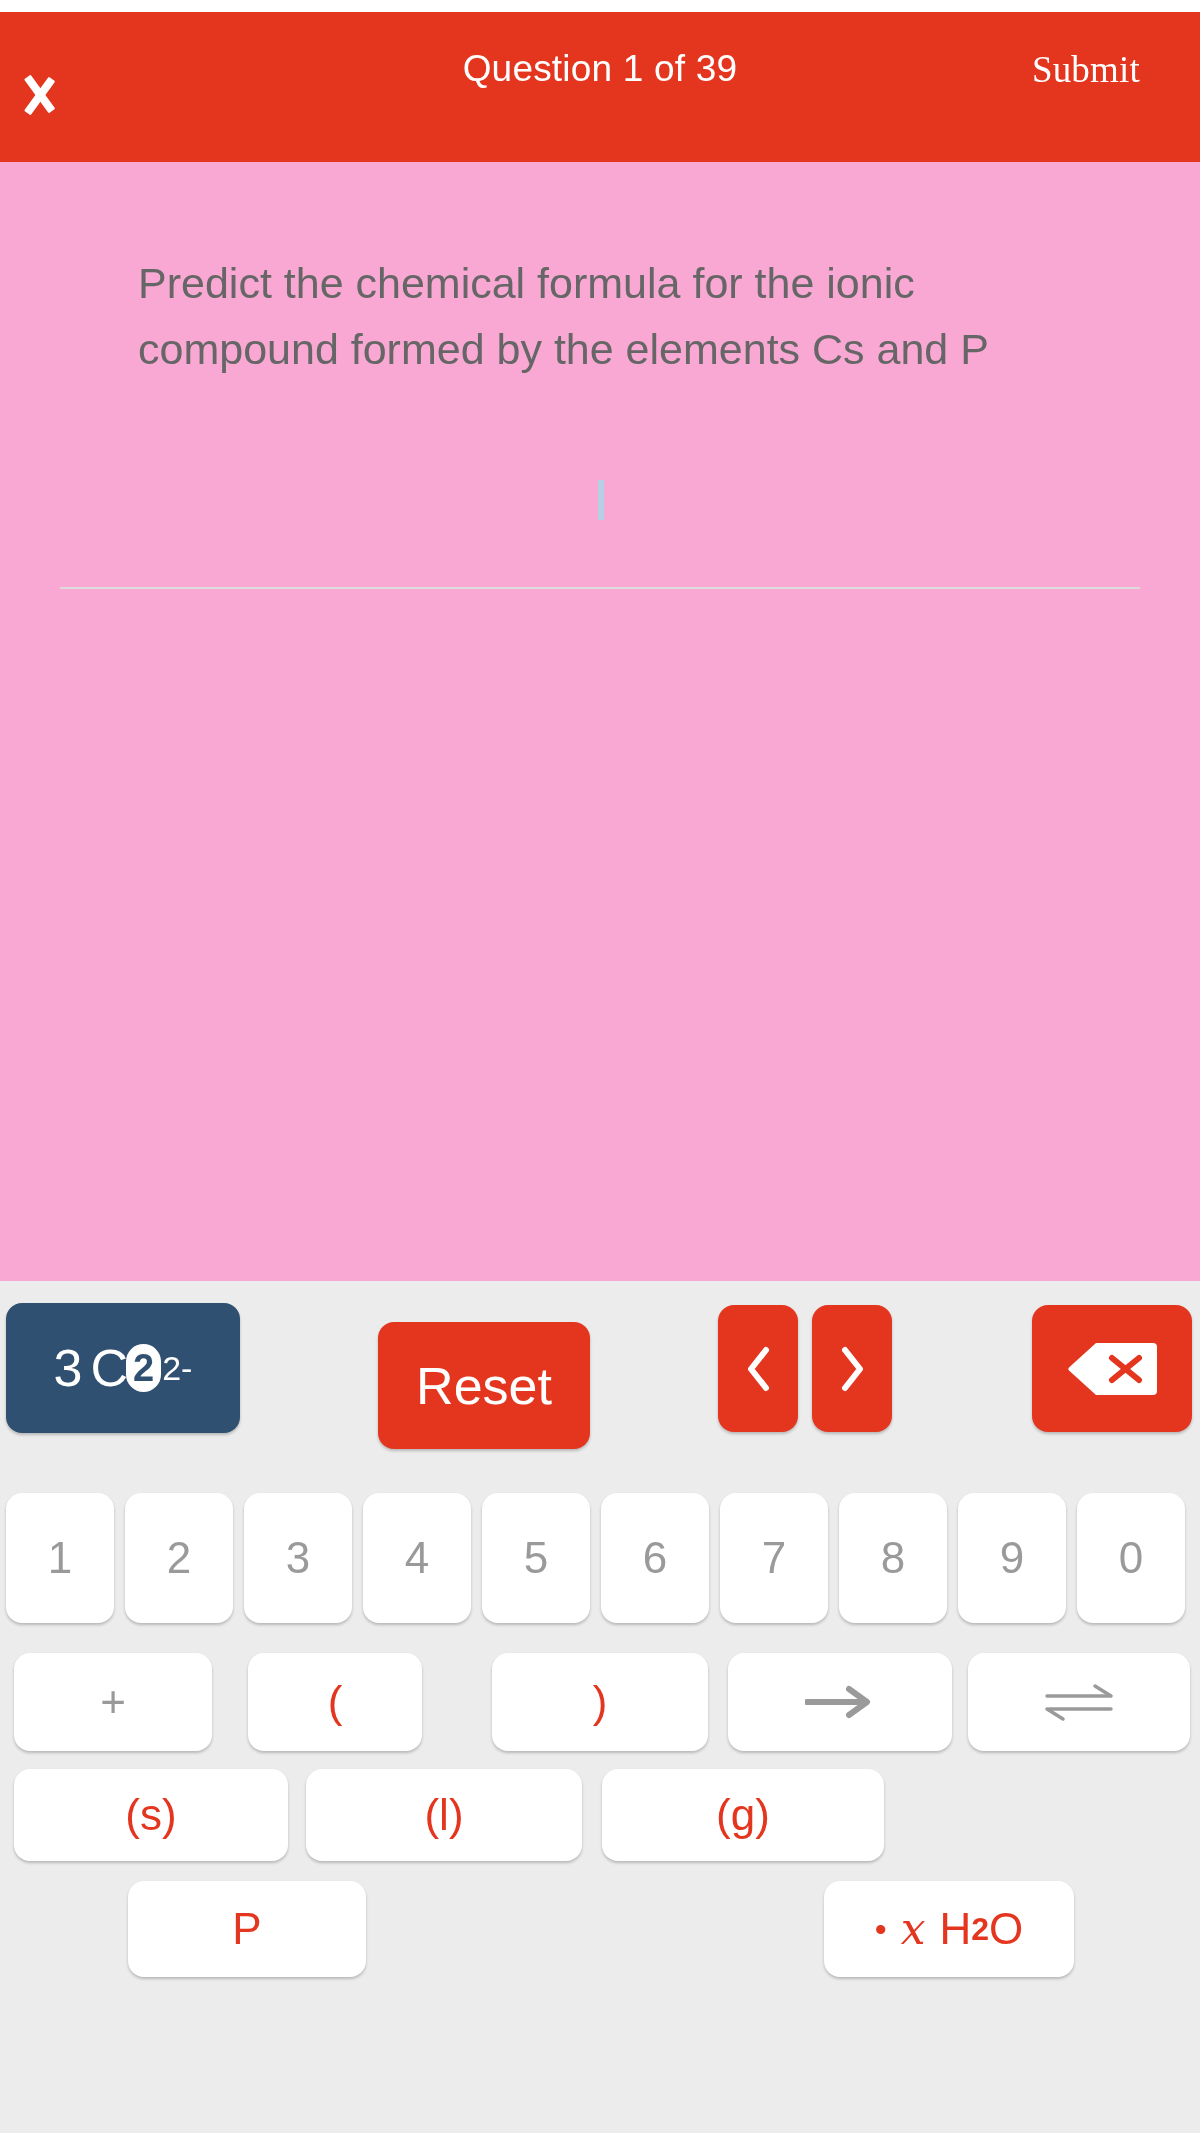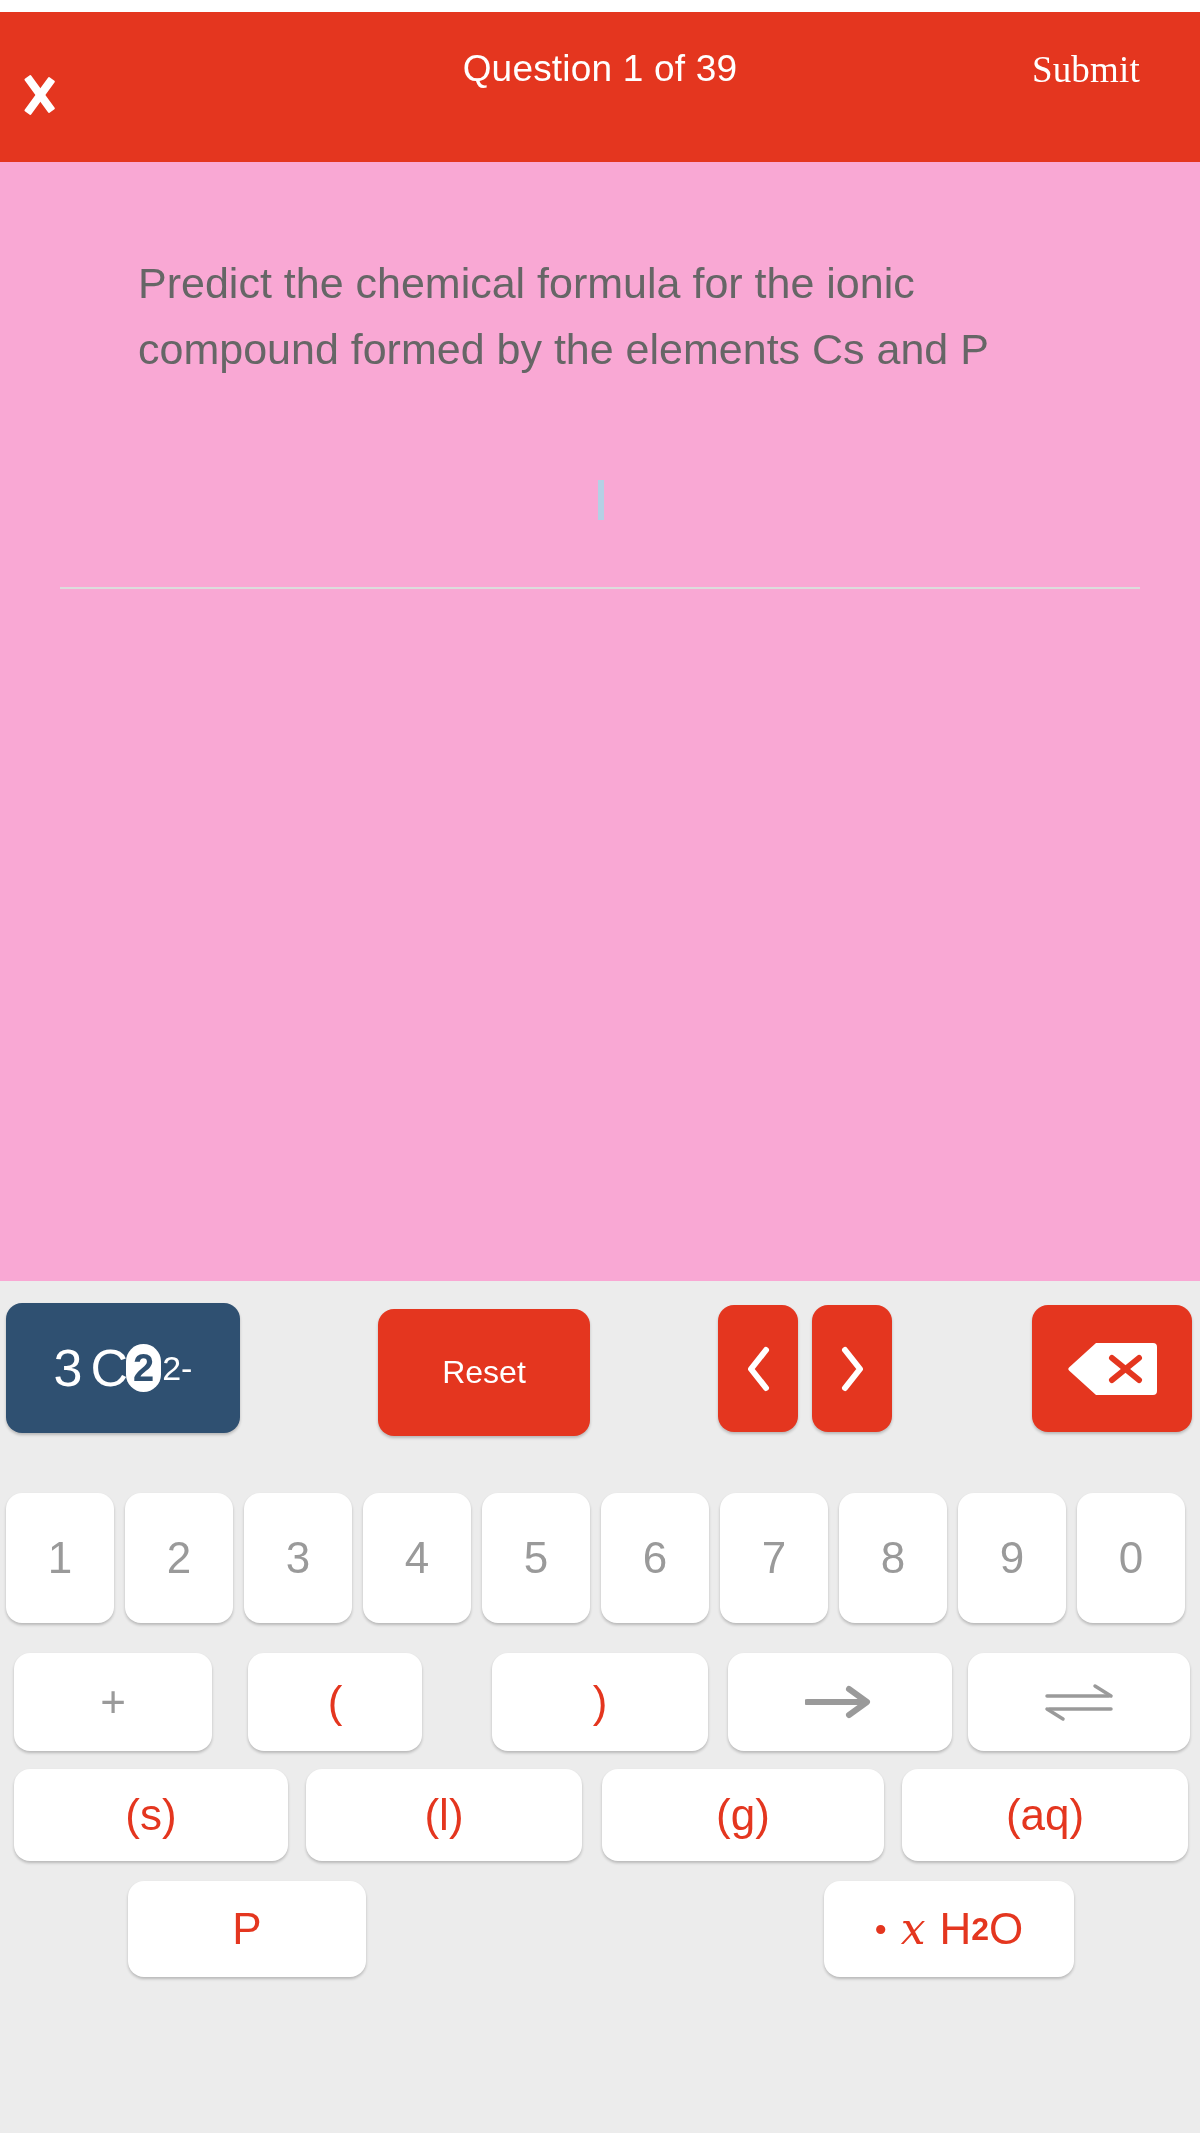--- a/index.html
+++ b/index.html
@@ -161,28 +161,28 @@
     line-height: 46px;
   }
   .f-sup {
     font-size: 34px;
     vertical-align: 22px;
     margin-left: 1px;
   }
 
   .reset-btn {
     position: absolute;
-    left: 378px; top: 6px;
+    left: 378px; top: 19px;
     width: 212px; height: 127px;
     background: #e4361f;
     border: none;
     border-radius: 16px;
     box-shadow: 0 2px 3px rgba(0,0,0,0.22);
     color: #ffffff;
-    font-size: 32px;
+    font-size: 52px;
     font-family: inherit;
     cursor: pointer;
   }
 
   .nav-btn {
     position: absolute;
     top: 2px;
     width: 80px; height: 127px;
     background: #e4361f;
     border: none;
@@ -337,21 +337,20 @@
           <line x1="6" y1="27" x2="68" y2="27" stroke="#9a9a9a" stroke-width="3.5" stroke-linecap="round"></line>
           <polyline points="20,37 4,27" fill="none" stroke="#9a9a9a" stroke-width="3.5" stroke-linecap="round"></polyline>
         </svg>
       </button>
     </div>
 
     <div class="kb-row4">
       <button class="key key-state" style="left:14px;width:274px">(s)</button>
       <button class="key key-state" style="left:306px;width:276px">(l)</button>
       <button class="key key-state" style="left:602px;width:282px">(g)</button>
-      <button class="key key-state" style="left:902px;width:286px">(aq)</button>
     </div>
 
     <div class="kb-row5">
       <button class="key key-elem" style="left:128px;width:238px">P</button>
       <button class="key key-elem" style="left:824px;width:250px">
         <span class="hyd-dot">•</span>
           <span class="hyd-x">x</span>
           <span>H</span>
           <span class="hyd-sub">2</span>
           <span>O</span>

